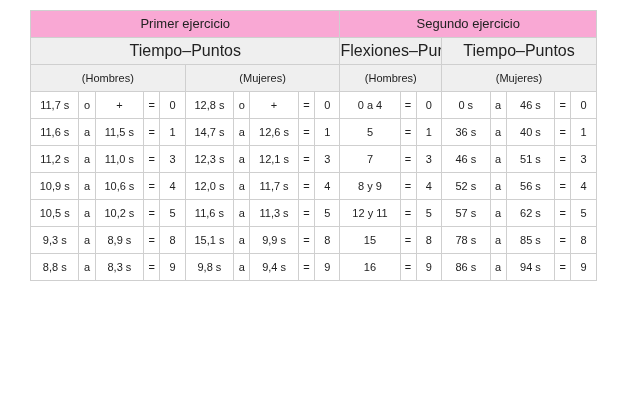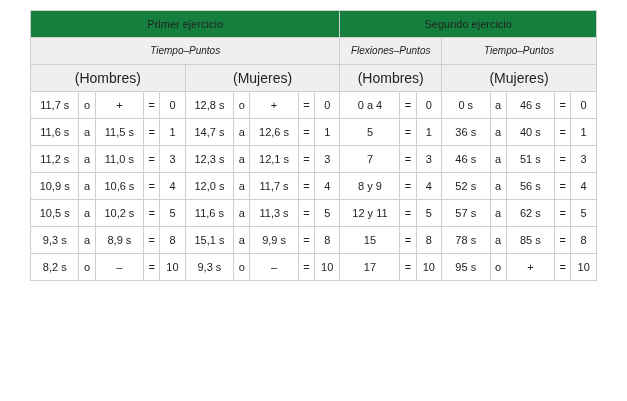--- a/index.html
+++ b/index.html
@@ -27,38 +27,37 @@
     border: 1px solid #cfcfcf;
     padding: 0;
     height: 26px;
     line-height: 26px;
     text-align: center;
     font-weight: normal;
     white-space: nowrap;
     overflow: hidden;
   }
   .hdr-main {
-    background: #15803d;
+    background: #f9a8d4;
     font-weight: bold;
-    font-size: 11px;
+    font-size: 13px;
     height: 28px;
     line-height: 28px;
   }
   .hdr-sub {
     background: #efefef;
     font-weight: bold;
-    font-size: 10px;
+    font-size: 16px;
     height: 26px;
     line-height: 26px;
-    font-style: italic;
   }
   .hdr-gender {
     background: #efefef;
     font-weight: normal;
-    font-size: 14px;
+    font-size: 11px;
     height: 26px;
     line-height: 26px;
   }
   td.val {
     background: #ffffff;
   }
   td.op {
     background: #ffffff;
     font-size: 11px;
   }
@@ -228,34 +227,34 @@
           <td class="val">15</td>
           <td class="op">=</td>
           <td class="val">8</td>
           <td class="val">78 s</td>
           <td class="op">a</td>
           <td class="val">85 s</td>
           <td class="op">=</td>
           <td class="val">8</td>
         </tr>
         <tr>
-          <td class="val">8,2 s</td>
-          <td class="op">o</td>
-          <td class="val">–</td>
-          <td class="op">=</td>
-          <td class="val">10</td>
-          <td class="val">9,3 s</td>
-          <td class="op">o</td>
-          <td class="val">–</td>
-          <td class="op">=</td>
-          <td class="val">10</td>
-          <td class="val">17</td>
-          <td class="op">=</td>
-          <td class="val">10</td>
-          <td class="val">95 s</td>
-          <td class="op">o</td>
-          <td class="val">+</td>
-          <td class="op">=</td>
-          <td class="val">10</td>
+          <td class="val">8,8 s</td>
+          <td class="op">a</td>
+          <td class="val">8,3 s</td>
+          <td class="op">=</td>
+          <td class="val">9</td>
+          <td class="val">9,8 s</td>
+          <td class="op">a</td>
+          <td class="val">9,4 s</td>
+          <td class="op">=</td>
+          <td class="val">9</td>
+          <td class="val">16</td>
+          <td class="op">=</td>
+          <td class="val">9</td>
+          <td class="val">86 s</td>
+          <td class="op">a</td>
+          <td class="val">94 s</td>
+          <td class="op">=</td>
+          <td class="val">9</td>
         </tr>
       </tbody>
   </table>
 </div>
 
 </body></html>

